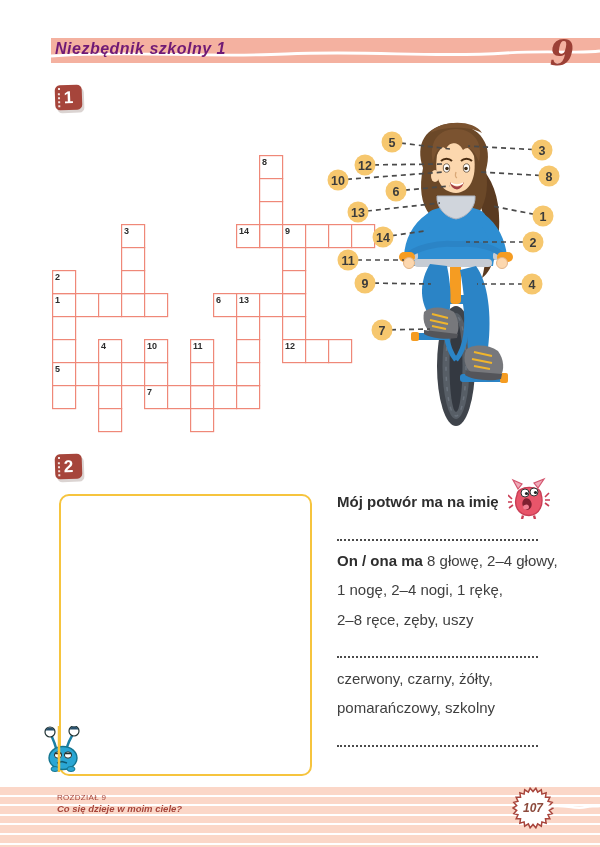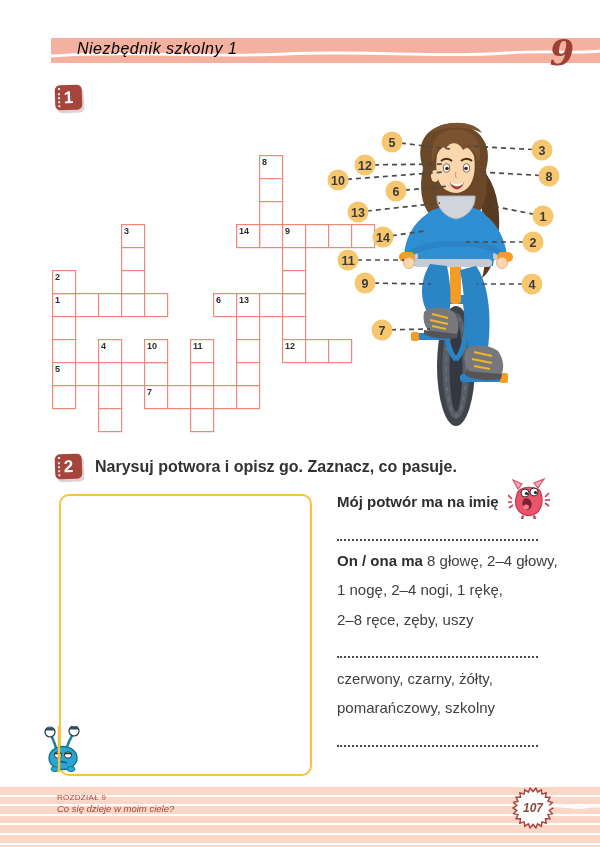--- a/index.html
+++ b/index.html
@@ -2,22 +2,22 @@
 <html><head>
 <meta charset="utf-8">
 <style>
   html,body{margin:0;padding:0;background:#fff;}
   .page{position:relative;width:600px;height:847px;background:#fff;overflow:hidden;
         font-family:"Liberation Sans",sans-serif;}
 
   
   .band{position:absolute;left:51px;right:0;top:38px;height:25px;background:#f4b1a0;}
   .band svg{position:absolute;left:0;top:0;width:100%;height:100%;}
-  .band-title{position:absolute;left:26px;top:2px;font-size:16px;font-weight:normal;font-style:italic;
-              color:#000000;letter-spacing:.5px;}
+  .band-title{position:absolute;left:4px;top:2px;font-size:16px;font-weight:bold;font-style:italic;
+              color:#701a75;letter-spacing:.5px;}
   .band-num{position:absolute;right:26px;top:-4px;font-family:"DejaVu Serif",serif;font-style:italic;
             font-weight:bold;font-size:35px;color:#9c4036;line-height:38px;}
 
   
   .ex-head{position:absolute;left:55px;display:flex;align-items:center;gap:13px;}
   .ex1{top:85px;} .ex2{top:454px;}
   .badge{position:relative;width:27px;height:25px;background:#a6453b;border-radius:5px;color:#fff;
          font-weight:bold;font-size:17px;display:flex;align-items:center;justify-content:center;
          box-shadow:2px 3px 0 rgba(90,60,50,.22);transform:rotate(-2deg);}
   .badge::before{content:"";position:absolute;left:3px;top:3px;bottom:3px;width:0;
@@ -35,21 +35,21 @@
   #red-monster{position:absolute;left:508px;top:477px;}
   #desc-col{position:absolute;left:337px;top:493px;width:212px;}
   .desc-line{height:29.6px;font-size:15px;color:#3f3f3f;white-space:nowrap;}
   .desc-line b{color:#2e2e2e;}
   .desc-dots{height:16px;width:201px;border-bottom:2.5px dotted #4b4b4b;margin-bottom:11.1px;}
 
   
   .footer{position:absolute;left:0;right:0;top:787px;height:60px;
           background:repeating-linear-gradient(to bottom,#fbd7c8 0,#fbd7c8 7.6px,#ffffff 7.6px,#ffffff 9.6px);}
   .chapter{position:absolute;left:57px;top:6px;font-size:8px;font-weight:normal;color:#a6453b;letter-spacing:.3px;}
-  .chapter-sub{position:absolute;left:57px;top:16px;font-size:9.5px;font-weight:normal;font-style:italic;color:#a6453b;}
+  .chapter-sub{position:absolute;left:57px;top:16px;font-size:9.5px;font-weight:bold;font-style:italic;color:#a6453b;}
   #badge107{position:absolute;left:512px;top:0px;}
   .footer-wave{position:absolute;left:548px;top:14px;width:52px;height:12px;}
 </style>
 </head>
 <body>
 
 <div class="page">
 
   <div class="band">
     <svg viewBox="0 0 549 25" preserveAspectRatio="none">
@@ -243,21 +243,20 @@
         <text x="543" y="220.5" text-anchor="middle" font-size="12.5" font-weight="bold" fill="#3b3b3b">1</text>
         <circle cx="533" cy="242" r="10.5" fill="#f6c76e"></circle>
         <text x="533" y="246.5" text-anchor="middle" font-size="12.5" font-weight="bold" fill="#3b3b3b">2</text>
         <circle cx="532" cy="284" r="10.5" fill="#f6c76e"></circle>
         <text x="532" y="288.5" text-anchor="middle" font-size="12.5" font-weight="bold" fill="#3b3b3b">4</text>
       </g>
   </svg>
 
   <div class="ex-head ex2">
     <span class="badge">2</span>
-    <span class="ex-title">Narysuj potwora i opisz go. Zaznacz, co pasuje.</span>
   </div>
 
   <div class="draw-box"></div>
 
   <svg id="teal-monster" width="45" height="46" viewBox="0 0 45 46">
     <path d="M13,22 C11,14 8,10 7,6 M24,21 C26,14 29,10 31,6" stroke="#1b7fa3" stroke-width="2.5" fill="none"></path>
     <circle cx="7" cy="6" r="5" fill="#fff" stroke="#233" stroke-width="1.2"></circle>
     <path d="M2.4,4.5 A5,5 0 0,1 11.6,4.5 Z" fill="#29506b"></path>
     <circle cx="31" cy="5" r="5" fill="#fff" stroke="#233" stroke-width="1.2"></circle>
     <path d="M26.4,3.5 A5,5 0 0,1 35.6,3.5 Z" fill="#29506b"></path>

